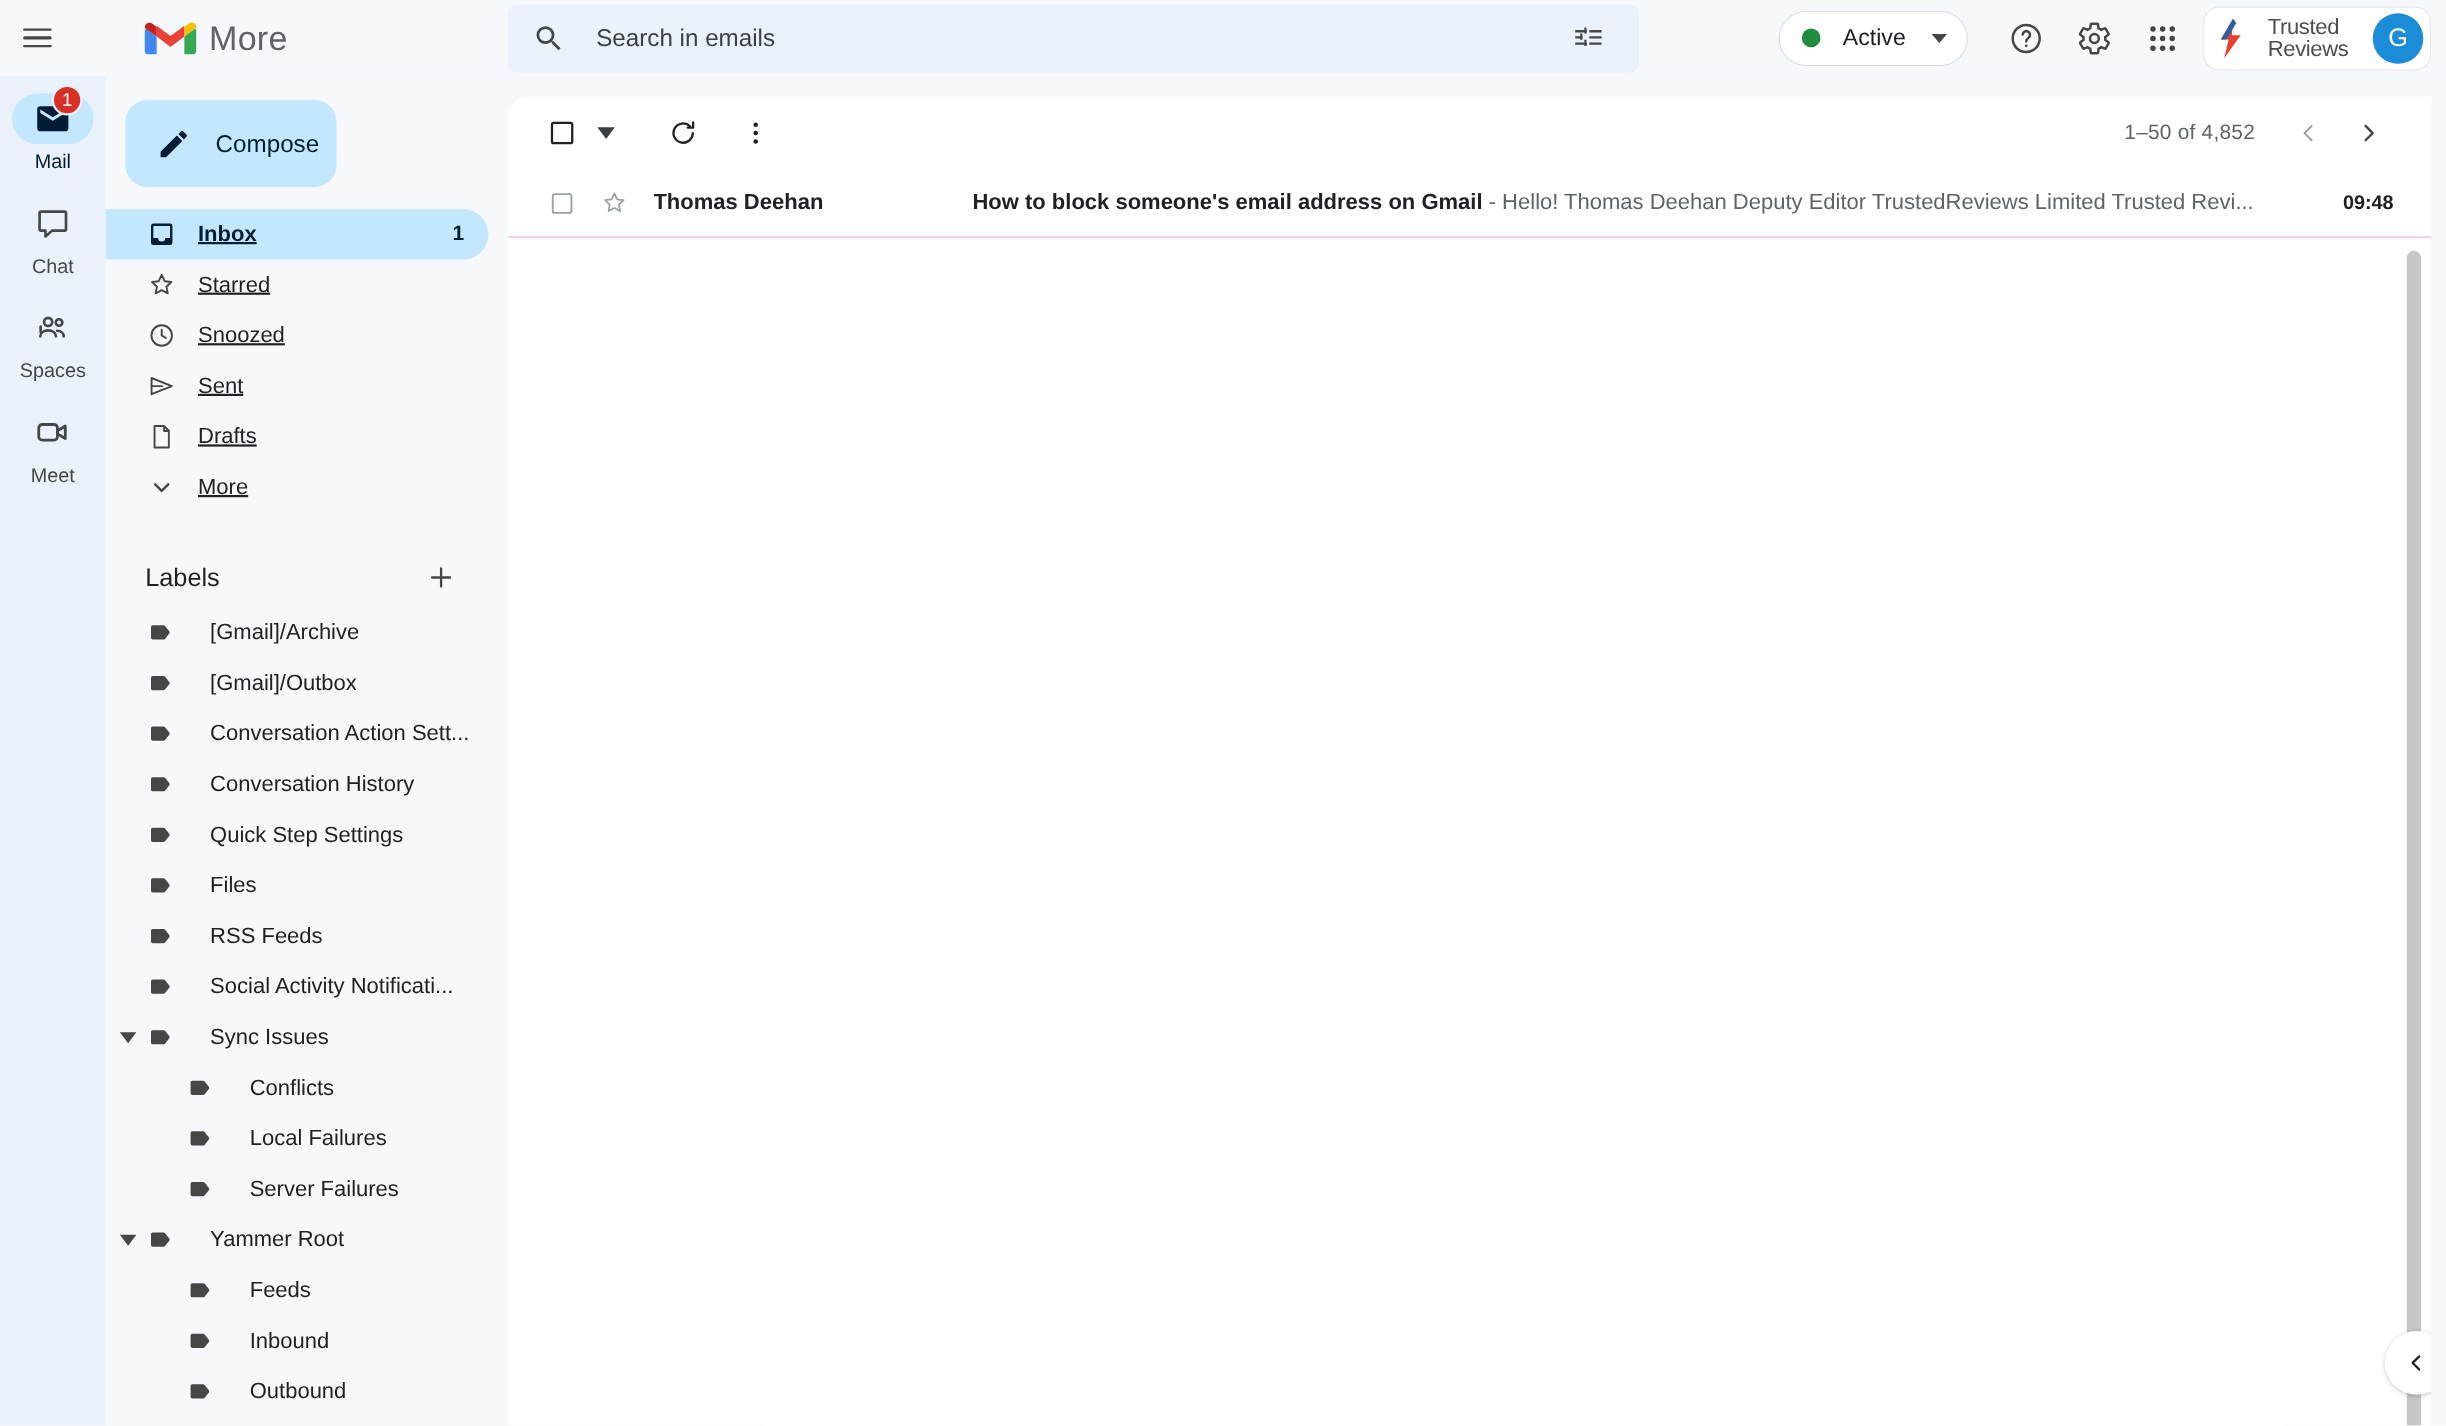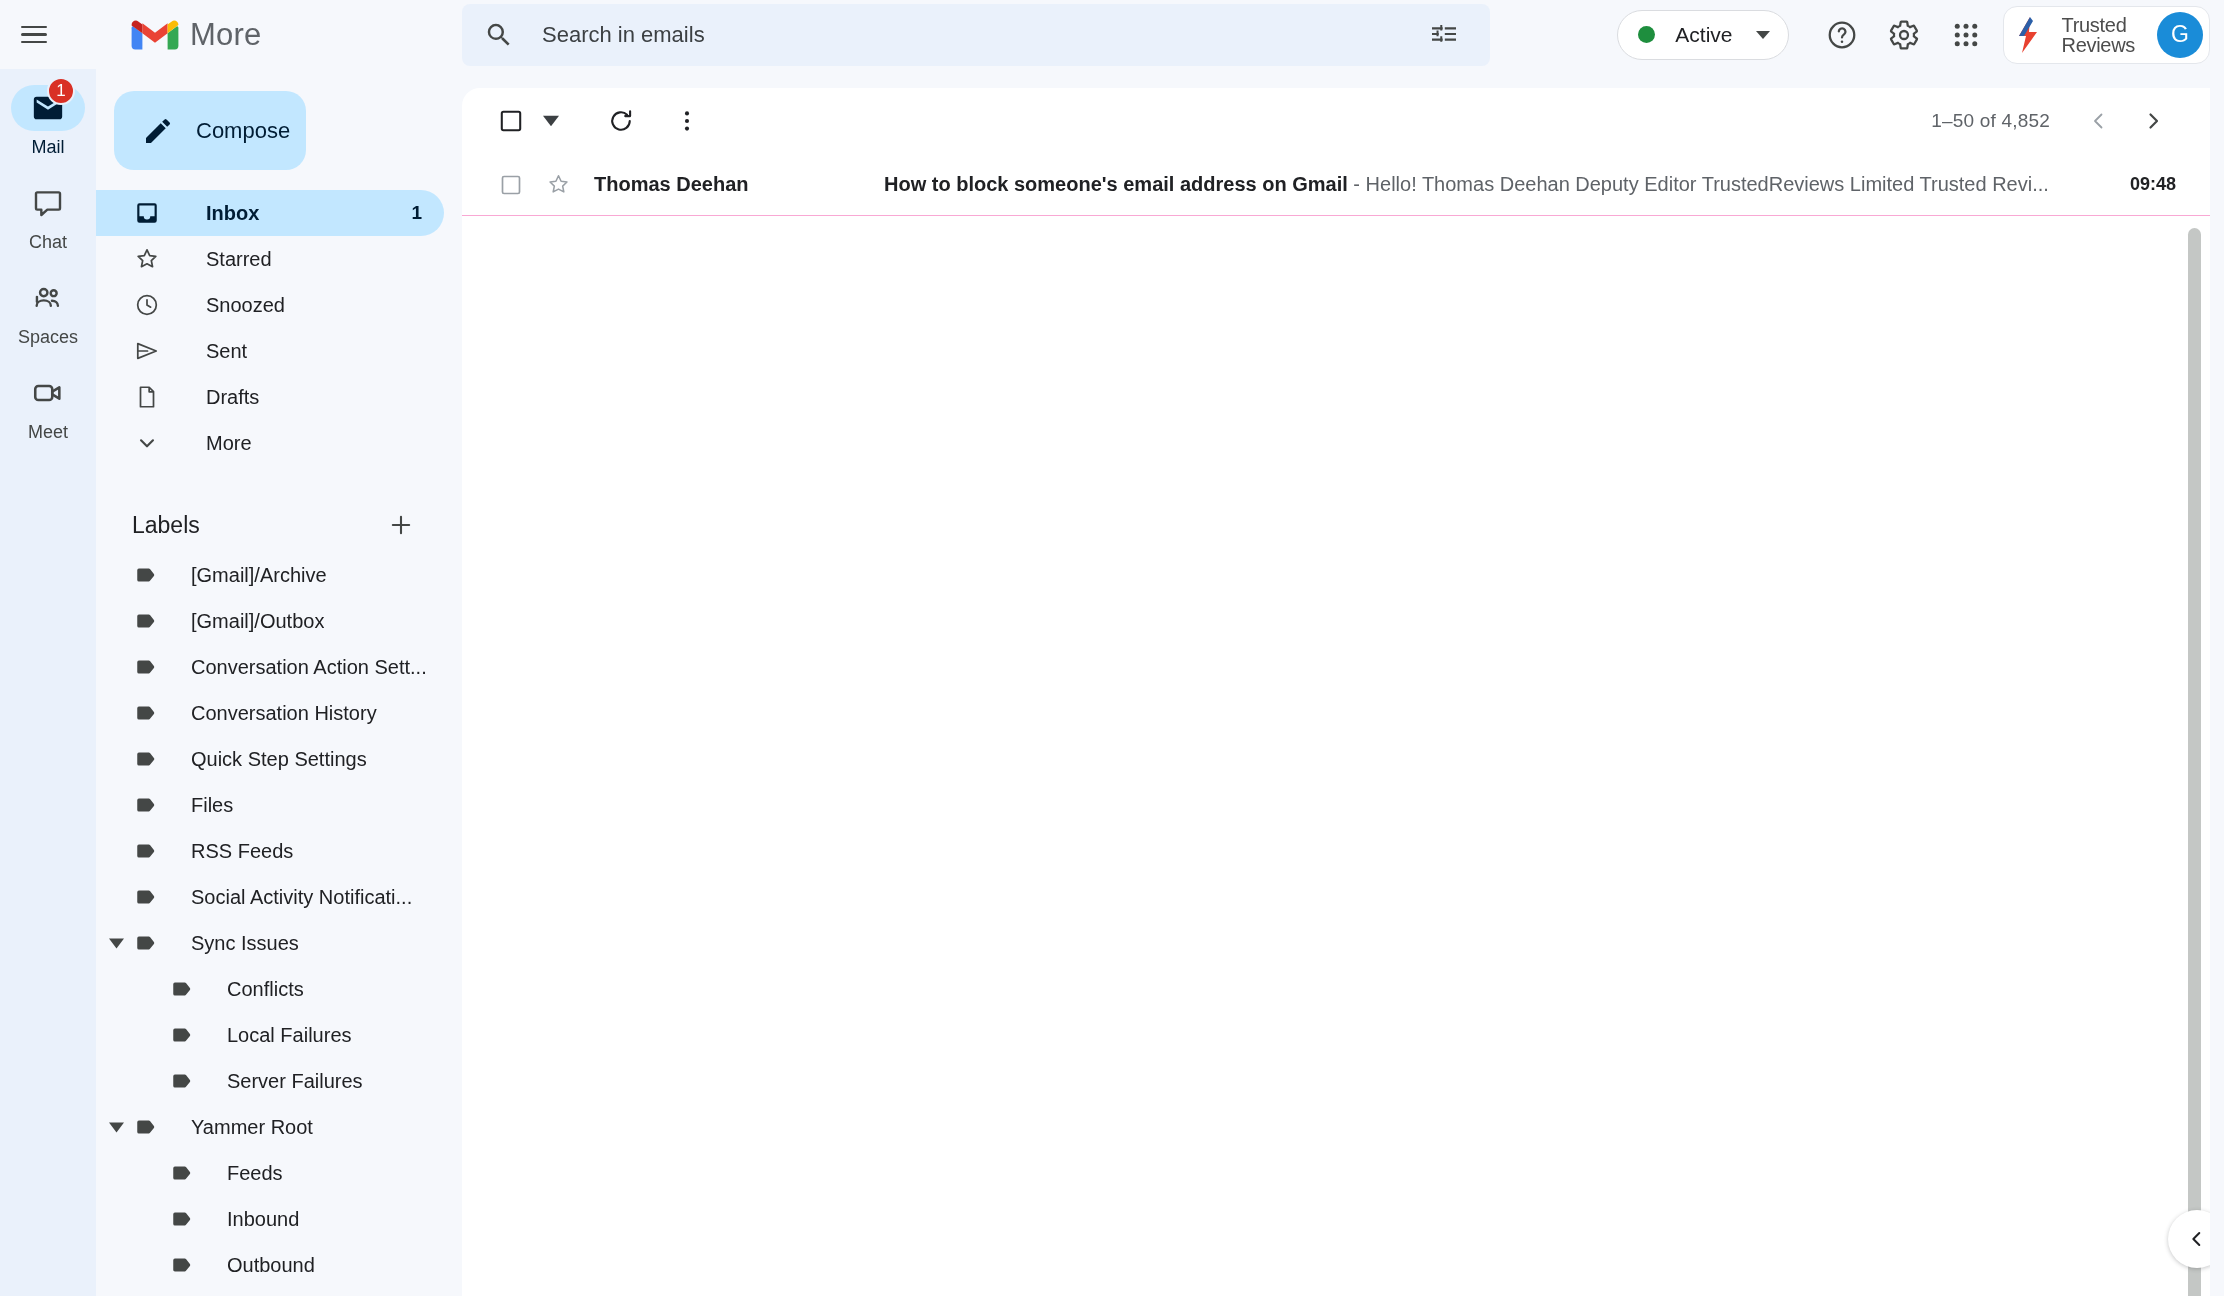--- a/index.html
+++ b/index.html
@@ -132,22 +132,22 @@
   .navlist { margin-top: 20px; }
   .navitem {
     display: flex; align-items: center;
     height: 46px; margin-right: 14px;
     padding-left: 36px; border-radius: 0 23px 23px 0;
     cursor: pointer;
   }
   .navitem.active { background: #c2e7ff; }
   .navitem .n-icon { width: 30px; flex: 0 0 30px; display:flex; align-items:center; justify-content:center; }
   .navitem .n-label {
-    font-size: 20px; color: #202124; margin-left: 44px; flex: 1;
-    white-space: nowrap; overflow: hidden; text-overflow: ellipsis;
+    font-size: 20px; color: #202124; margin-left: 18px; flex: 1;
+    white-space: nowrap; overflow: hidden; text-overflow: ellipsis; text-decoration: underline;
   }
   .navitem.active .n-label { font-weight: bold; color: #001d35; }
   .navitem .n-count { font-size: 19px; color: #001d35; font-weight: bold; margin-right: 22px; }
 
   .labels-header {
     display: flex; align-items: center; justify-content: space-between;
     margin: 36px 36px 4px 36px; height: 46px;
   }
   .labels-title { font-size: 23px; color: #202124; }
   .plus-btn { width: 42px; height: 42px; display:flex; align-items:center; justify-content:center; cursor: pointer; border-radius: 50%; }

